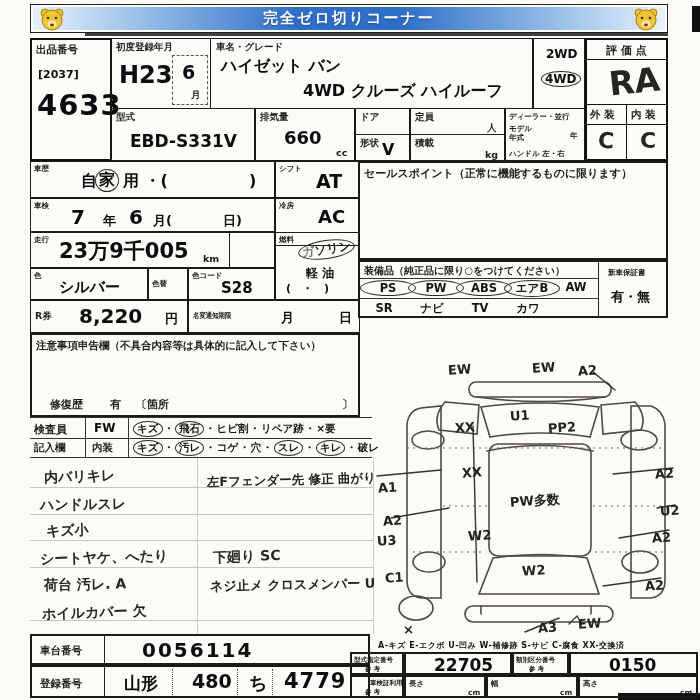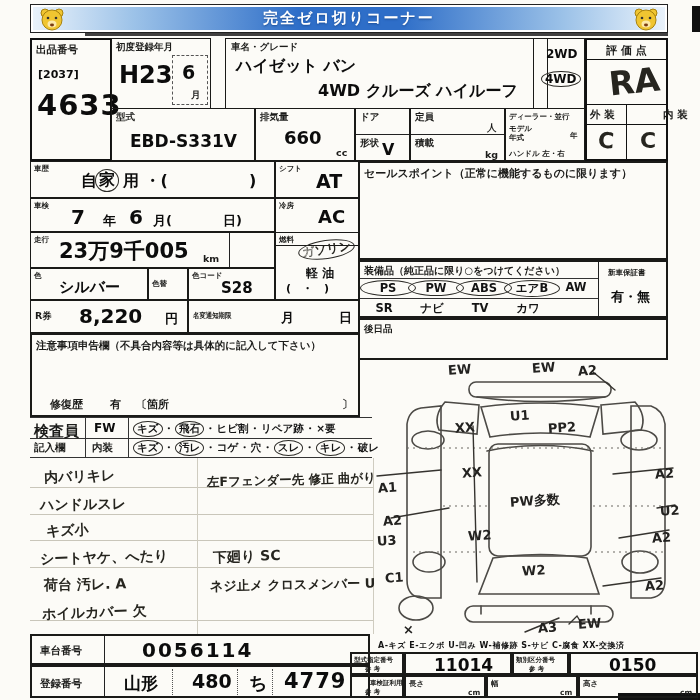--- a/index.html
+++ b/index.html
@@ -72,38 +72,38 @@
   </div>
 
   <div class="cell" style="left:111px;top:38px;width:100px;height:71px;">
     <span class="lbl" style="left:4px;top:2px;">初度登録年月</span>
     <span class="val" style="left:7px;top:22px;font-size:24px;">H23</span>
     <span class="abs" style="left:60px;top:16px;width:34px;height:48px;border:1.3px dashed #555;"></span>
     <span class="val" style="left:70px;top:22px;font-size:19px;">6</span>
     <span class="lbl" style="left:79px;top:50px;">月</span>
   </div>
 
-  <div class="cell" style="left:210px;top:38px;width:323px;height:71px;margin-left:15px;">
+  <div class="cell" style="left:210px;top:38px;width:323px;height:71px;">
     <span class="lbl" style="left:5px;top:2px;">車名・グレード</span>
     <span class="val" style="left:10px;top:17px;font-size:16px;">ハイゼット バン</span>
     <span class="val" style="left:92px;top:42px;font-size:16px;">4WD クルーズ ハイルーフ</span>
   </div>
 
   <div class="cell" style="left:533px;top:38px;width:52px;height:71px;">
     <span class="val" style="left:12px;top:8px;font-size:12px;">2WD</span>
     <span class="val circled" style="left:7px;top:32px;font-size:12px;">4WD</span>
   </div>
 
   <div class="cell-thick" style="left:585px;top:38px;width:83px;height:123px;padding-left:43px;">
     <span class="lbl" style="left:0;top:3px;width:100%;text-align:center;font-size:11px;">評 価 点</span>
     <span class="abs" style="left:0;top:19px;width:100%;border-top:1.5px solid #111;"></span>
     <span class="hw" style="position:absolute;left:22px;top:22px;font-size:33px;transform:rotate(-6deg);">RA</span>
     <span class="abs" style="left:0;top:64px;width:100%;border-top:1.5px solid #111;"></span>
     <span class="lbl" style="left:3px;top:68px;font-size:10.5px;">外 装</span>
-    <span class="lbl" style="left:44px;top:68px;font-size:10.5px;margin-left:32px;">内 装</span>
+    <span class="lbl" style="left:44px;top:68px;font-size:10.5px;">内 装</span>
     <span class="abs" style="left:39px;top:64px;height:55px;border-left:1.5px solid #111;"></span>
     <span class="abs" style="left:0;top:84px;width:100%;border-top:1.2px solid #111;"></span>
     <span class="hw" style="position:absolute;left:11px;top:88px;font-size:22px;transform:rotate(4deg);">C</span>
     <span class="hw" style="position:absolute;left:53px;top:88px;font-size:22px;">C</span>
   </div>
 
   <div class="cell" style="left:111px;top:108px;width:144px;height:53px;">
     <span class="lbl" style="left:4px;top:2px;">型式</span>
     <span class="val" style="left:18px;top:22px;font-size:17px;">EBD-S331V</span>
   </div>
@@ -199,21 +199,21 @@
     <span class="lbl" style="left:18px;top:62px;font-size:11px;">修復歴</span>
     <span class="lbl" style="left:78px;top:62px;font-size:11px;">有</span>
     <span class="lbl" style="left:104px;top:62px;font-size:11px;">〔箇所</span>
     <span class="lbl" style="left:310px;top:62px;font-size:11px;">〕</span>
   </div>
 
   <div class="abs" style="left:30px;top:417px;width:342px;height:39px;border-top:1px solid #333;border-bottom:1px solid #333;">
     <span class="abs" style="left:0;top:19.5px;width:100%;border-top:1px solid #333;"></span>
     <span class="abs" style="left:55px;top:0;height:100%;border-left:1px solid #333;"></span>
     <span class="abs" style="left:98px;top:0;height:100%;border-left:1px solid #333;"></span>
-    <span class="lbl" style="left:4px;top:4px;font-size:15px;">検査員</span>
+    <span class="lbl" style="left:4px;top:4px;font-size:11px;">検査員</span>
     <span class="val" style="left:64px;top:3px;font-size:12px;">FW</span>
     <span class="lbl" style="left:4px;top:23px;font-size:10.5px;">記入欄</span>
     <span class="lbl" style="left:62px;top:23px;font-size:10.5px;">内装</span>
     <div class="codes" style="left:103px;top:2.5px;">
       <span class="code circled">キズ</span>
         <span class="sep">・</span>
       <span class="code circled">飛石</span>
         <span class="sep">・</span>
       <span class="code">ヒビ割</span>
         <span class="sep">・</span>
@@ -266,23 +266,20 @@
     <span class="equip-cell" style="left:96px;top:39px;">TV</span>
     <span class="equip-cell" style="left:144px;top:39px;">カワ</span>
     <span class="lbl-xs" style="left:248px;top:6px;">新車保証書</span>
     <span class="val" style="left:251px;top:26px;font-size:13px;">有・無</span>
   </div>
 
   <div class="cell" style="left:358px;top:161px;width:310px;height:99px;border-width:2px;">
     <span class="lbl" style="left:4px;top:3px;font-size:11px;">セールスポイント（正常に機能するものに限ります）</span>
   </div>
 
-  <div class="cell" style="left:358px;top:318px;width:310px;height:42px;border-width:2px;">
-    <span class="lbl" style="left:4px;top:3px;">後日品</span>
-  </div>
 
   <svg class="abs" style="left:373px;top:356px;" width="327" height="284" viewBox="0 0 327 284">
     <g fill="none" stroke="#4c4a46" stroke-width="1.6" stroke-linecap="round">
 
       <rect x="96" y="26" width="142" height="15" rx="7"></rect>
       <path d="M104,41 Q168,50 232,41"></path>
 
       <path d="M72,46 L106,49 L104,78 L66,74 Q60,60 72,46 Z"></path>
       <path d="M228,49 L262,46 Q274,60 268,74 L230,78 Z"></path>
 
@@ -343,21 +340,21 @@
     <span class="val" style="left:217px;top:4px;font-size:18px;">ち</span>
     <span class="dotted-v" style="left:240px;top:2px;height:26px;"></span>
     <span class="val" style="left:252px;top:2px;font-size:21px;letter-spacing:1px;">4779</span>
   </div>
 
   <div class="cell" style="left:350px;top:652px;width:54px;height:23px;border-width:2px;">
     <span class="lbl-xs" style="left:2px;top:2px;font-size:6.5px;">型式指定番号</span>
     <span class="lbl-xs" style="left:13px;top:11px;font-size:6.5px;">参 考</span>
   </div>
   <div class="cell" style="left:404px;top:652px;width:108px;height:23px;border-width:2px;">
-    <span class="val" style="left:28px;top:1px;font-size:17px;">11014</span>
+    <span class="val" style="left:28px;top:1px;font-size:17px;">22705</span>
   </div>
   <div class="cell" style="left:512px;top:652px;width:57px;height:23px;border-width:2px;">
     <span class="lbl-xs" style="left:2px;top:2px;font-size:6.5px;">類別区分番号</span>
     <span class="lbl-xs" style="left:15px;top:11px;font-size:6.5px;">参 考</span>
   </div>
   <div class="cell" style="left:569px;top:652px;width:129px;height:23px;border-width:2px;">
     <span class="val" style="left:38px;top:1px;font-size:17px;">0150</span>
   </div>
   <div class="cell" style="left:350px;top:675px;width:54px;height:23px;border-width:2px;">
     <span class="lbl-xs" style="left:2px;top:2px;font-size:6.5px;padding-left:16px;">車検証利用</span>

